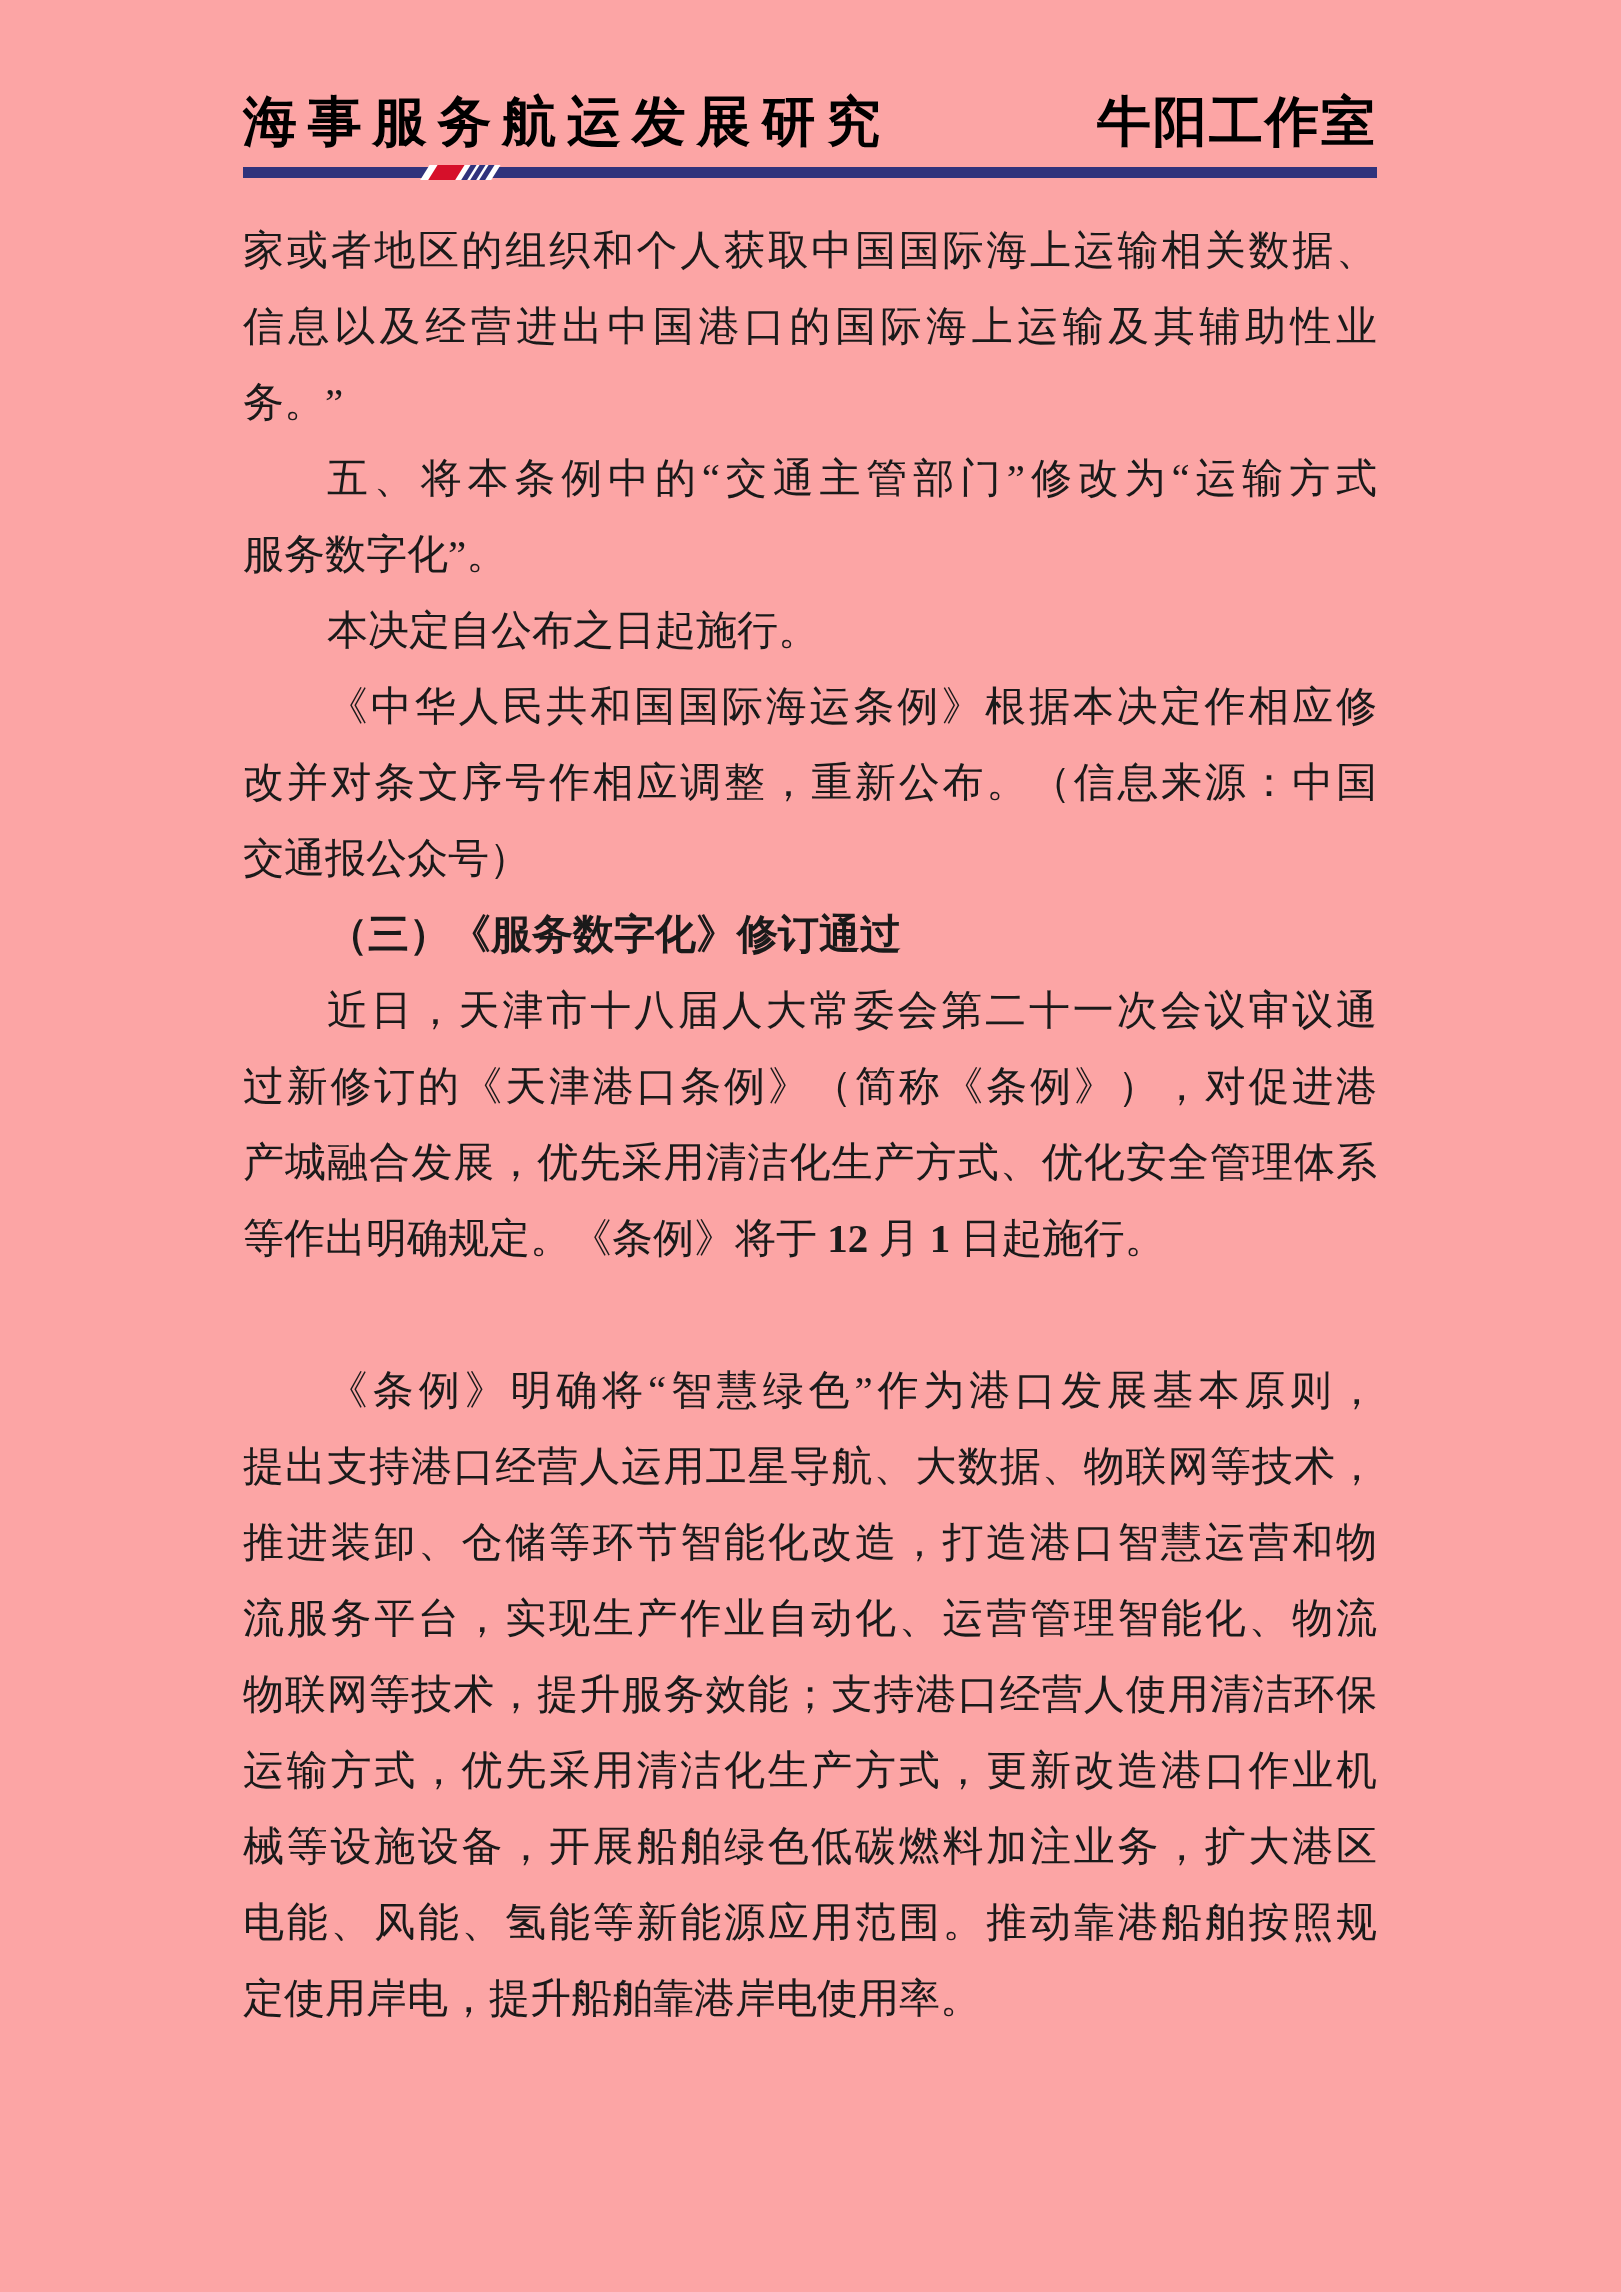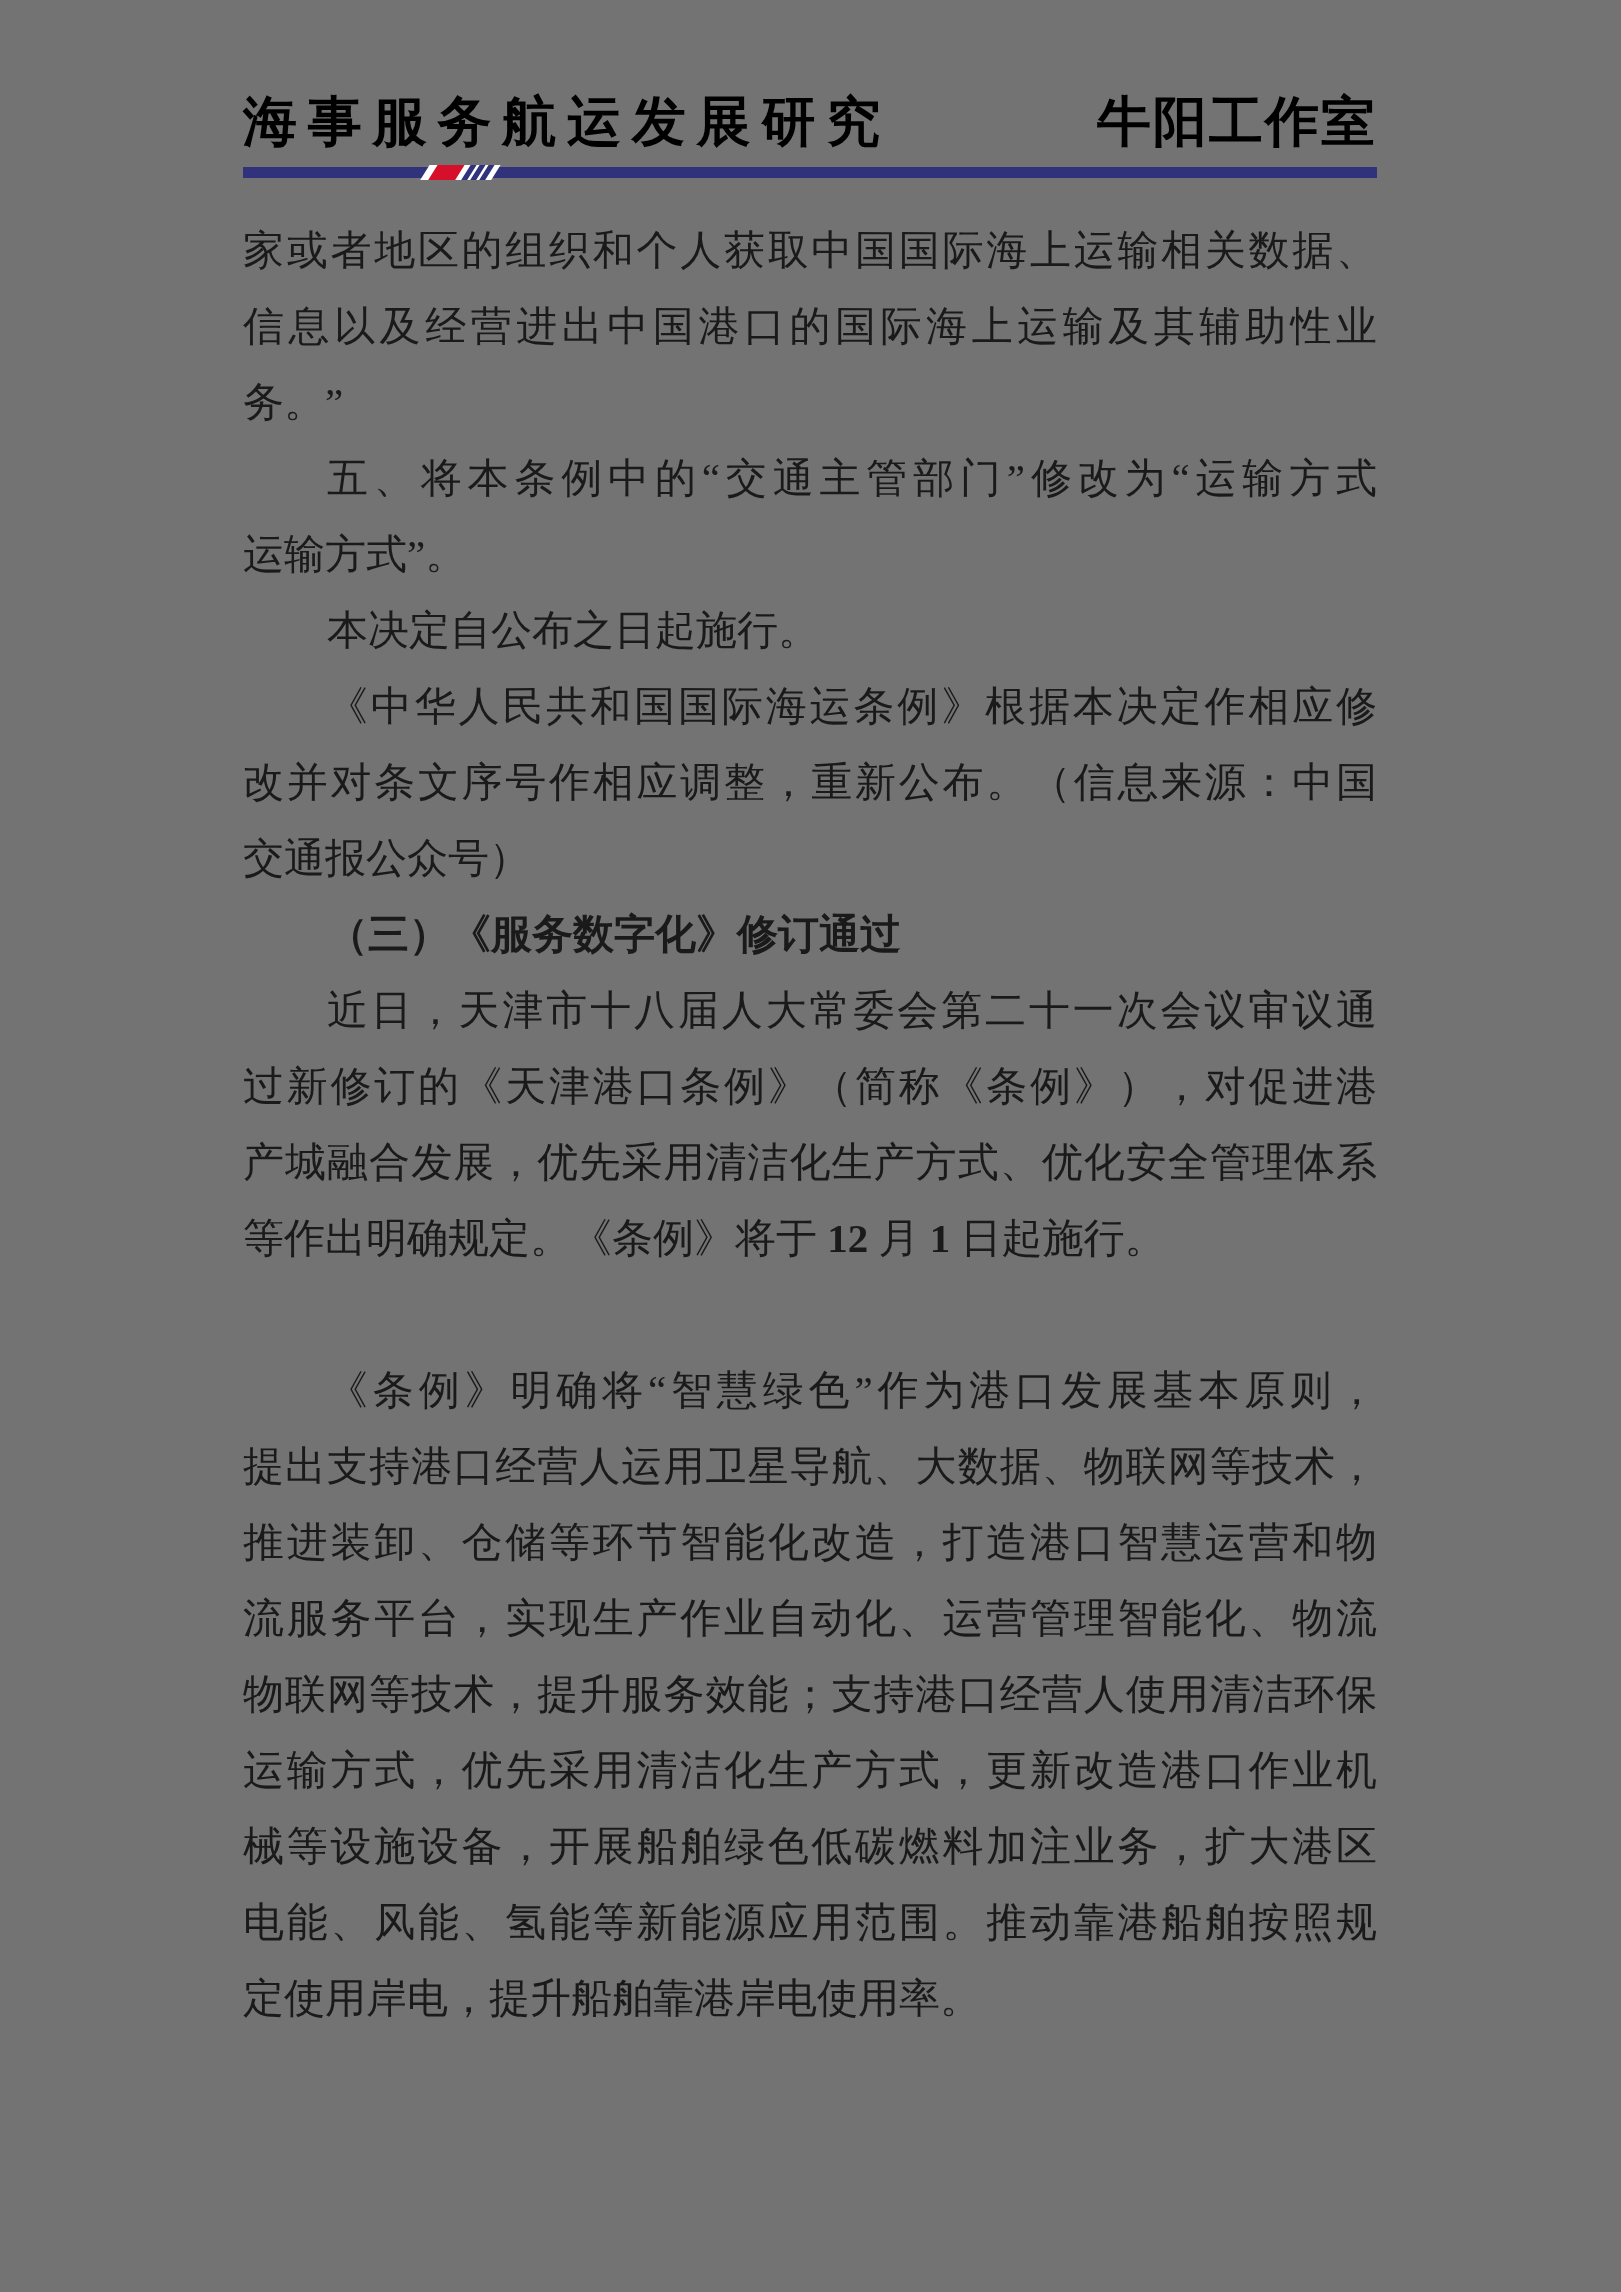--- a/index.html
+++ b/index.html
@@ -1,21 +1,21 @@
 <!DOCTYPE html>
 <html><head>
 <meta charset="utf-8">
 <style>
   html, body { margin: 0; padding: 0; background: #e8e8e8; }
   .page {
     position: relative;
     width: 1621px;
     height: 2293px;
     margin: 0 auto;
-    background: #737373;
+    background: #fca5a5;
     overflow: hidden;
     font-family: "Liberation Serif", "DejaVu Serif", serif;
     color: #151515;
   }
 
   
   .header {
     position: absolute;
     left: 243px;
     top: 90px;
@@ -100,21 +100,21 @@
     <div class="deco s1" style="background: rgb(48, 51, 124);"></div>
     <div class="deco s2" style="background: rgb(48, 51, 124);"></div>
     <div class="deco s3" style="background: rgb(48, 51, 124);"></div>
   </div>
 
   <main class="body-block">
       <div class="line justify">家或者地区的组织和个人获取中国国际海上运输相关数据、</div>
       <div class="line justify">信息以及经营进出中国港口的国际海上运输及其辅助性业</div>
       <div class="line">务。”</div>
       <div class="line indent justify">五、将本条例中的“交通主管部门”修改为“运输方式</div>
-      <div class="line">运输方式”。</div>
+      <div class="line">服务数字化”。</div>
       <div class="line indent">本决定自公布之日起施行。</div>
       <div class="line indent justify">《中华人民共和国国际海运条例》根据本决定作相应修</div>
       <div class="line justify">改并对条文序号作相应调整，重新公布。（信息来源：中国</div>
       <div class="line">交通报公众号）</div>
       <div class="line indent bold">（三）《服务数字化》修订通过</div>
       <div class="line indent justify">近日，天津市十八届人大常委会第二十一次会议审议通</div>
       <div class="line justify">过新修订的《天津港口条例》（简称《条例》），对促进港</div>
       <div class="line justify">产城融合发展，优先采用清洁化生产方式、优化安全管理体系</div>
       <div class="line"><span>等作出明确规定。《条例》将于 </span><span class="num">12</span><span> 月 </span><span class="num">1</span><span> 日起施行。</span></div>
       <div class="line"></div>

